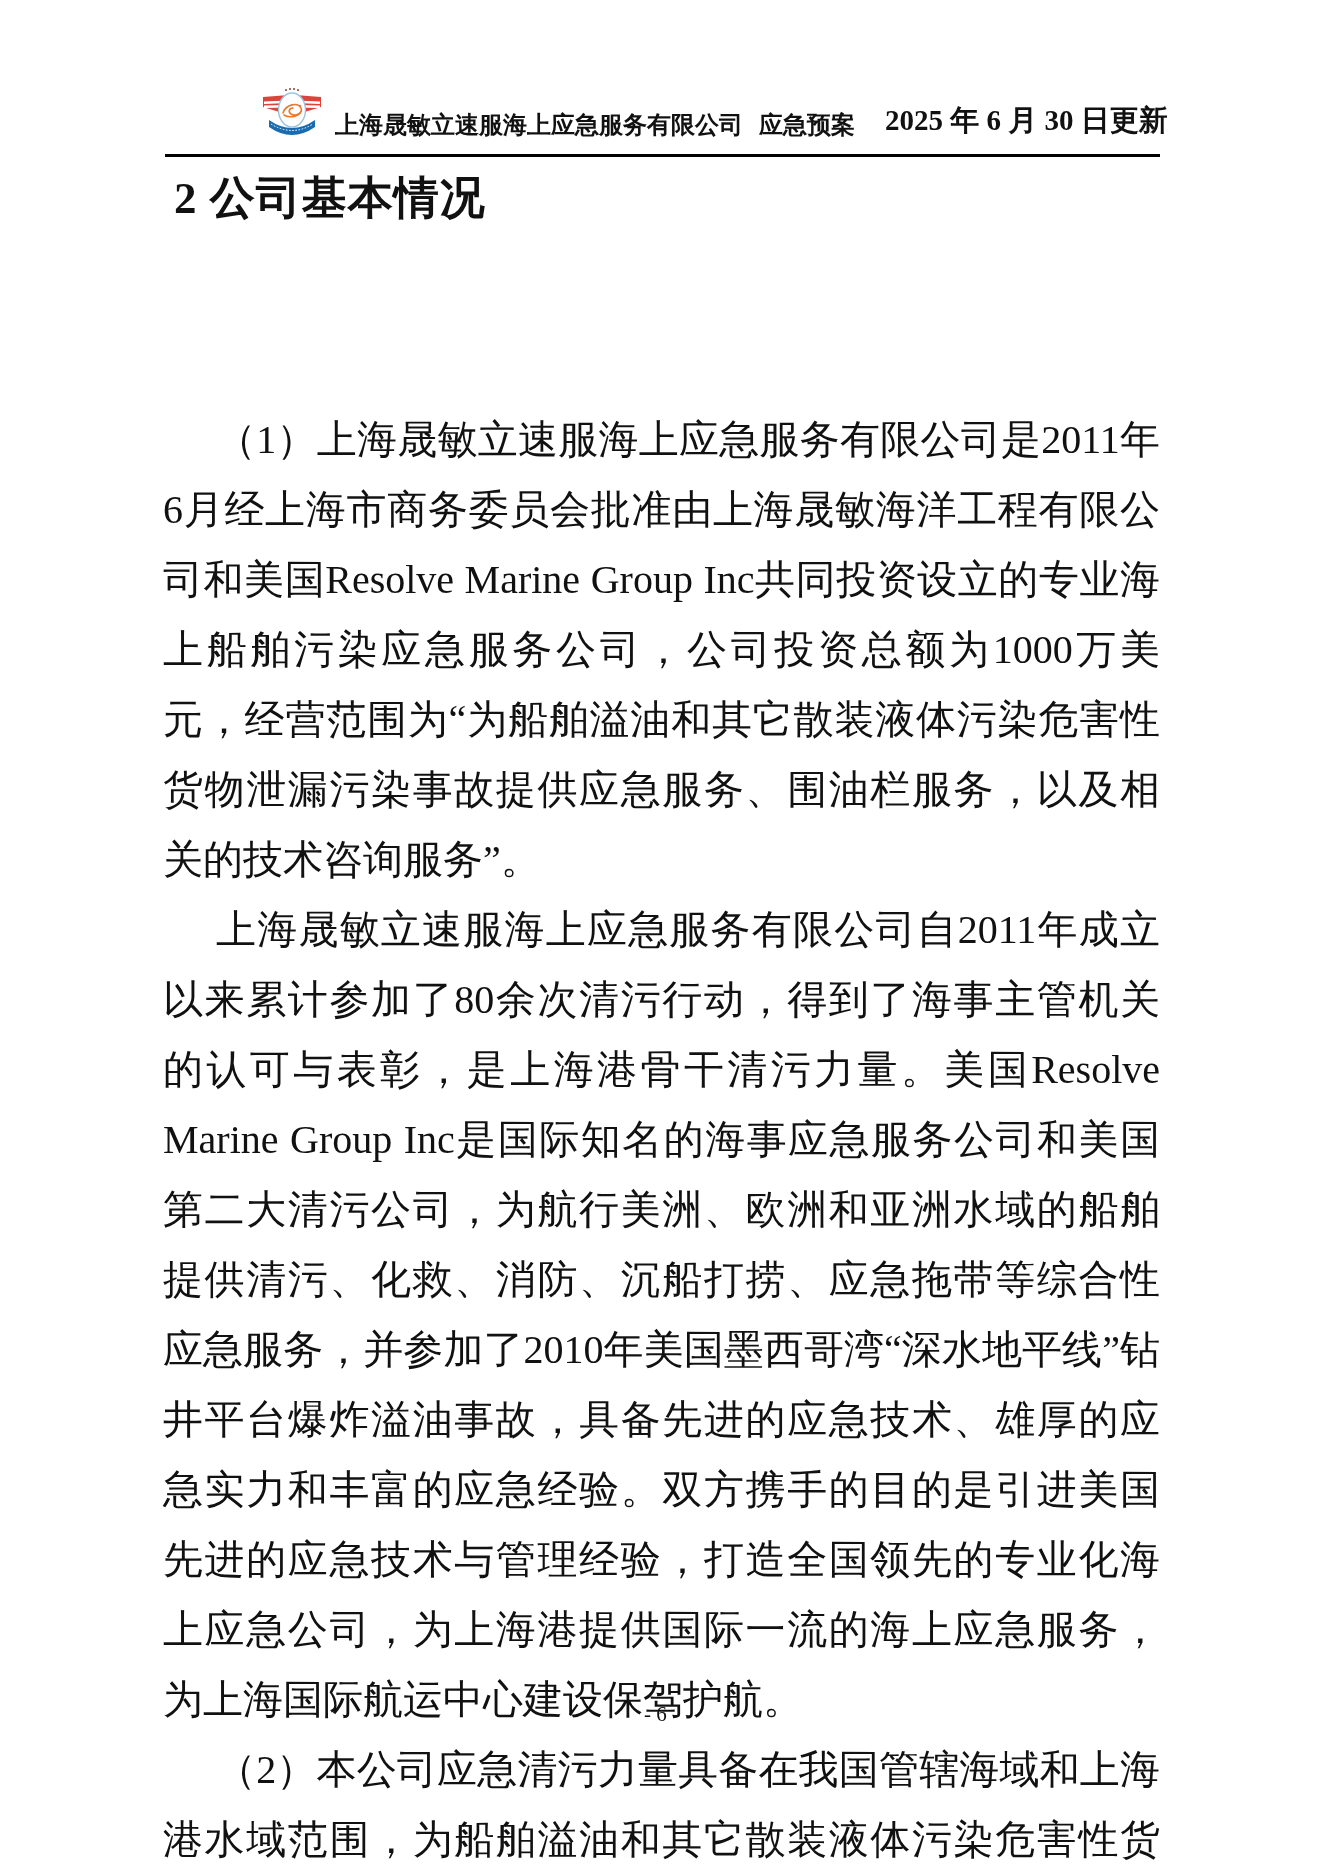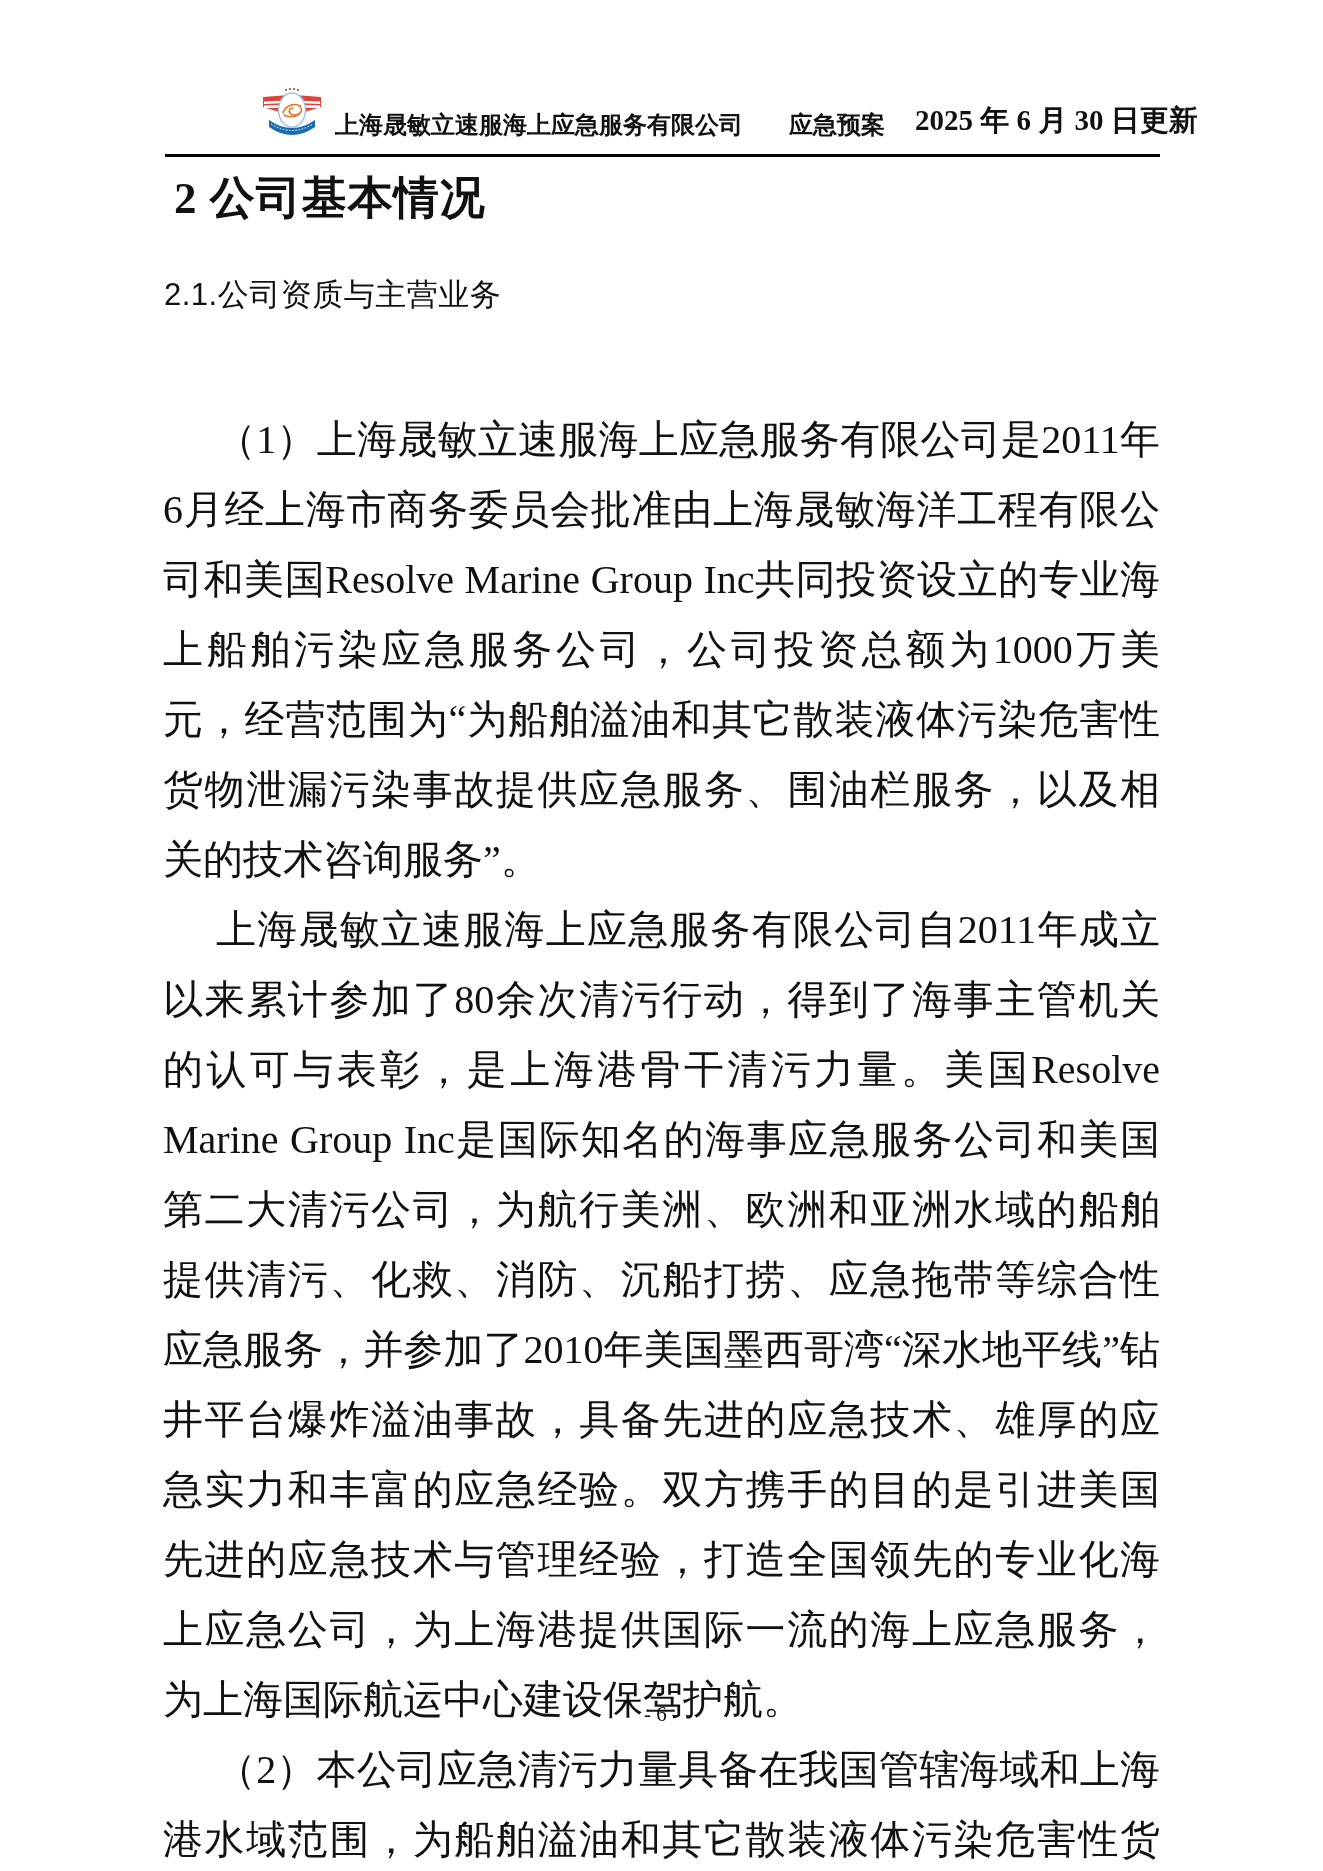--- a/index.html
+++ b/index.html
@@ -31,21 +31,21 @@
     align-items:flex-end;
     white-space:nowrap;
   }
   .header-row .company{
     font-size:24px;
     font-weight:bold;
   }
   .header-row .doctype{
     font-size:24px;
     font-weight:bold;
-    margin-left:46px;
+    margin-left:16px;
   }
   .header-row .updated{
     font-size:29px;
     font-weight:bold;
     margin-left:30px;
   }
   .header-rule{
     position:absolute;
     left:165px; top:154px;
     width:995px; height:3px;
@@ -139,21 +139,20 @@
     <div class="header-row">
       <span class="company">上海晟敏立速服海上应急服务有限公司</span>
       <span class="doctype">应急预案</span>
       <span class="updated">2025 年 6 月 30 日更新</span>
     </div>
 
     <div class="header-rule"></div>
   </div>
 
   <div class="h1">2 公司基本情况</div>
-  <div class="h2">2.1.公司资质与主营业务</div>
 
   <div class="body-text">
     <p>（1）上海晟敏立速服海上应急服务有限公司是2011年6月经上海市商务委员会批准由上海晟敏海洋工程有限公司和美国Resolve Marine Group Inc共同投资设立的专业海上船舶污染应急服务公司，公司投资总额为1000万美元，经营范围为“为船舶溢油和其它散装液体污染危害性货物泄漏污染事故提供应急服务、围油栏服务，以及相关的技术咨询服务”。</p>
     <p>上海晟敏立速服海上应急服务有限公司自2011年成立以来累计参加了80余次清污行动，得到了海事主管机关的认可与表彰，是上海港骨干清污力量。美国Resolve Marine Group Inc是国际知名的海事应急服务公司和美国第二大清污公司，为航行美洲、欧洲和亚洲水域的船舶提供清污、化救、消防、沉船打捞、应急拖带等综合性应急服务，并参加了2010年美国墨西哥湾“深水地平线”钻井平台爆炸溢油事故，具备先进的应急技术、雄厚的应急实力和丰富的应急经验。双方携手的目的是引进美国先进的应急技术与管理经验，打造全国领先的专业化海上应急公司，为上海港提供国际一流的海上应急服务，为上海国际航运中心建设保驾护航。</p>
     <p>（2）本公司应急清污力量具备在我国管辖海域和上海港水域范围，为船舶溢油和其它散装液体污染危害性货物泄漏污染事故提供应急清污的能力。可在海事主管机关的统一协调和指挥下，承担船舶和其它散装液体污染危害性货物泄漏溢油污染事故的应急清污抢险任务。</p>
   </div>
 
   <div class="footer">
     <span>- 6 -</span>
   </div>

